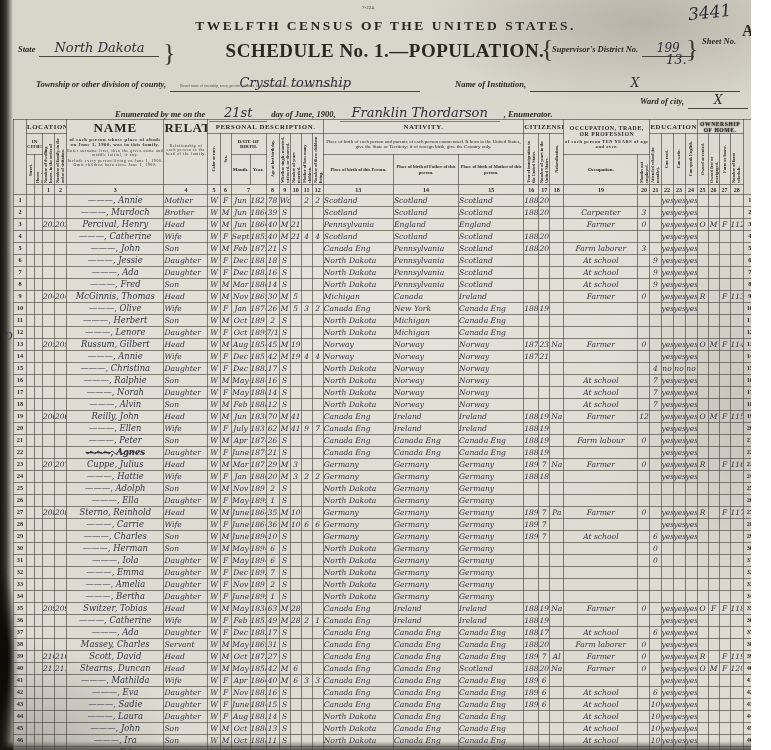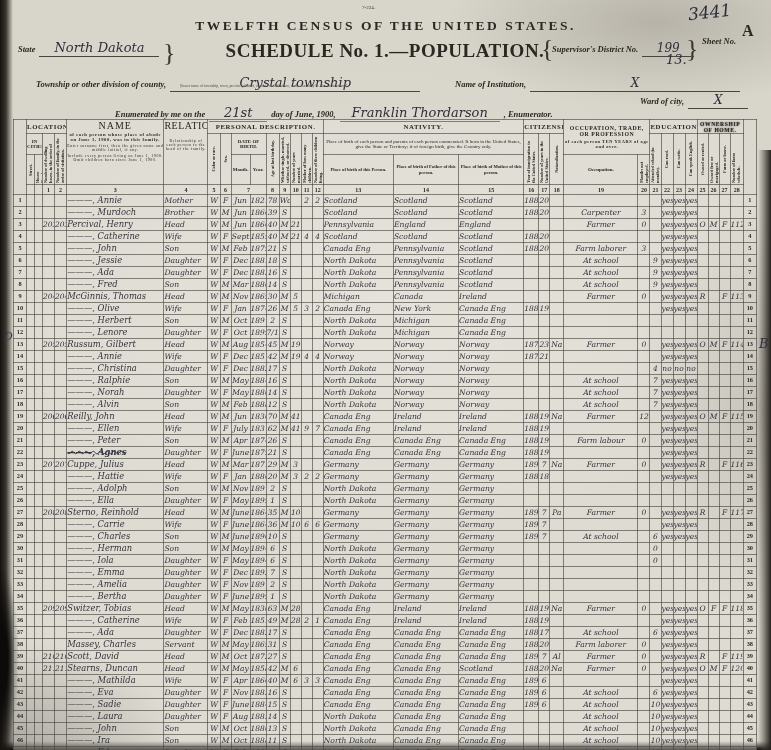--- a/index.html
+++ b/index.html
@@ -1,23 +1,23 @@
 <!DOCTYPE html>
 <html><head>
 <meta charset="utf-8">
 <style>
   html,body{margin:0;padding:0;}
-  #page{position:relative;width:771px;height:750px;overflow:hidden;
+  #page{position:relative;width:710px;height:750px;overflow:hidden;
     background:
       radial-gradient(ellipse 300px 120px at 85% 3%, rgba(120,115,105,.35), transparent 70%),
       radial-gradient(ellipse 200px 300px at 100% 55%, rgba(90,86,78,.30), transparent 70%),
       radial-gradient(ellipse 260px 160px at 0% 100%, rgba(40,38,34,.45), transparent 70%),
       radial-gradient(ellipse 500px 300px at 50% 40%, rgba(255,255,252,.25), transparent 80%),
       #d8d5cb;
-    font-family:"Liberation Serif",serif;color:#2b2823;}
+    font-family:"Liberation Serif",serif;color:#2b2823;padding-left:41px;}
   
   .edge{position:absolute;pointer-events:none;}
   #edge-left{left:0;top:0;width:13px;height:750px;background:linear-gradient(90deg,#14120f 0%,#3a362f 45%,rgba(60,56,48,0) 100%);}
   #edge-bottom{left:0;top:741px;width:771px;height:9px;background:linear-gradient(0deg,#181611 10%,rgba(40,36,30,0) 100%);}
   #edge-right{left:758px;top:150px;width:13px;height:600px;background:linear-gradient(270deg,#24211c 0%,rgba(70,65,58,.5) 55%,rgba(70,65,58,0) 100%);}
   #blob-bl{left:0;top:570px;width:18px;height:180px;background:radial-gradient(ellipse at 0% 50%,#0c0b09 30%,transparent 75%);}
 
   
   .ph{position:absolute;white-space:nowrap;}
   .script{font-family:"DejaVu Serif",serif;font-style:italic;color:#2e2e3a;}
@@ -45,32 +45,32 @@
   #census-table th,#census-table td{border:0.6px solid rgba(70,64,56,.62);padding:0;overflow:hidden;}
   thead th{font-family:"Liberation Serif",serif;color:#2b2720;vertical-align:middle;text-align:center;font-weight:bold;white-space:normal;}
   .hA th{height:13px;font-size:6.8px;letter-spacing:.6px;}
   .hB th{height:20px;font-size:5px;}
   .hC th{height:29px;font-size:5px;}
   .hD th{height:9px;font-size:6px;}
   th.blankcol{background:rgba(215,212,203,.4);}
   .vert div{writing-mode:vertical-rl;transform:rotate(180deg);margin:0 auto;font-size:4.3px;font-weight:bold;line-height:1.2;max-height:47px;text-align:left;}
   .vert.short div{max-height:27px;}
   .namehead{vertical-align:top;padding:1px 2px;}
-  .namehead .t{font-size:10px;letter-spacing:1px;font-weight:normal;}
+  .namehead .t{font-size:13px;letter-spacing:1px;font-weight:bold;}
   .namehead .d{font-size:4.6px;font-weight:bold;margin-top:1px;}
   .namehead .d2{font-size:3.9px;font-weight:normal;margin-top:2px;}
   .smudge{text-shadow:0 0 2px rgba(20,18,15,.8);}
   .notecell{font-size:3.9px;font-weight:normal;line-height:1.1;padding:0 2px;}
   .occhead .t{font-size:5.8px;font-weight:bold;}
   .occhead .d{font-size:4.4px;margin-top:2px;}
 
   tbody td{height:11px;font-family:"DejaVu Serif",serif;font-style:italic;font-size:7.5px;color:#32323e;
     text-align:center;white-space:nowrap;vertical-align:middle;line-height:1;}
   tbody td.c-no{font-family:"Liberation Serif",serif;font-style:normal;font-size:6.3px;color:#2b2720;font-weight:bold;}
-  tbody td.c-name{text-align:left;padding-left:3px;font-size:8.4px;}
+  tbody td.c-name{text-align:center;padding-left:3px;font-size:8.4px;}
   tbody td.c-rel,tbody td.c-pob{text-align:left;padding-left:3px;font-size:7.6px;}
   tbody td.c-occ{font-size:7.6px;}
   tbody tr.household-start td{border-top:1.4px solid rgba(28,24,20,.88);}
   tbody tr.struck td.c-name{text-decoration:line-through;text-decoration-style:wavy;text-decoration-color:#3c3c48;font-weight:bold;}
   td.gL,th.gL{border-left:1.3px solid rgba(30,26,22,.85);}
 
   #margin-b{left:759px;top:336px;font-size:13px;}
   #margin-d{left:4px;top:330px;font-size:11px;color:#3a3a46;}
 </style>
 </head>

